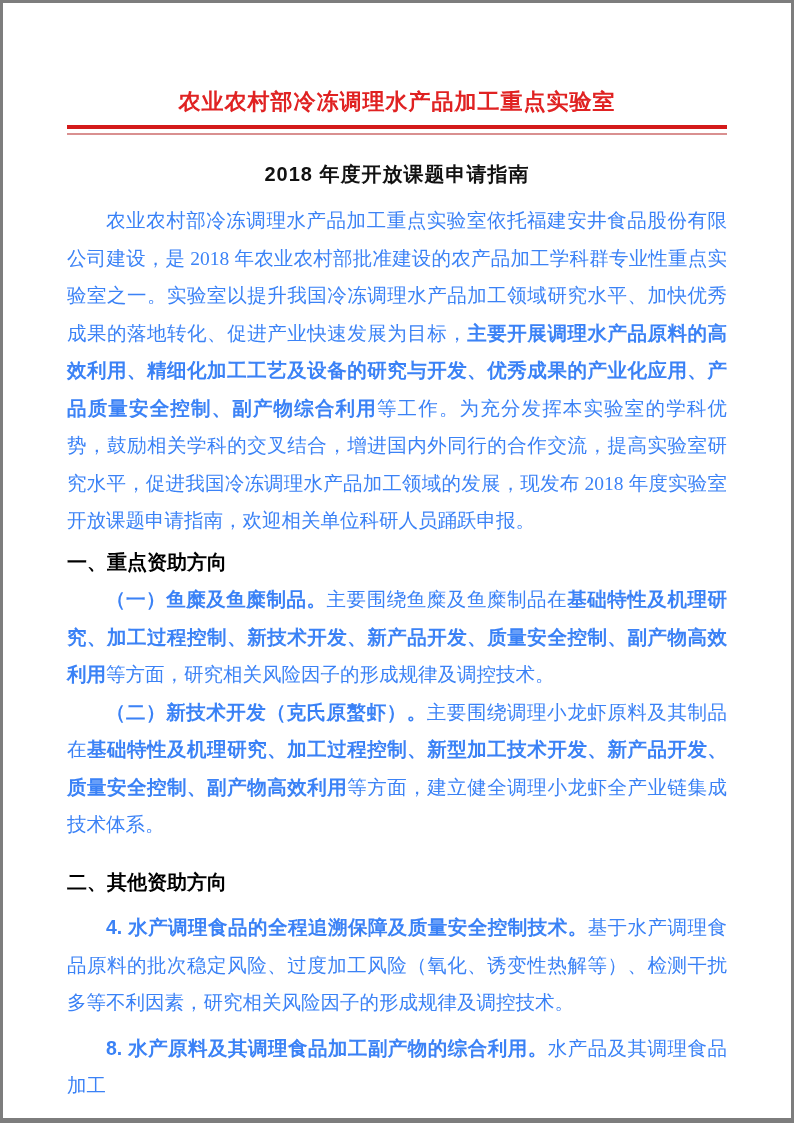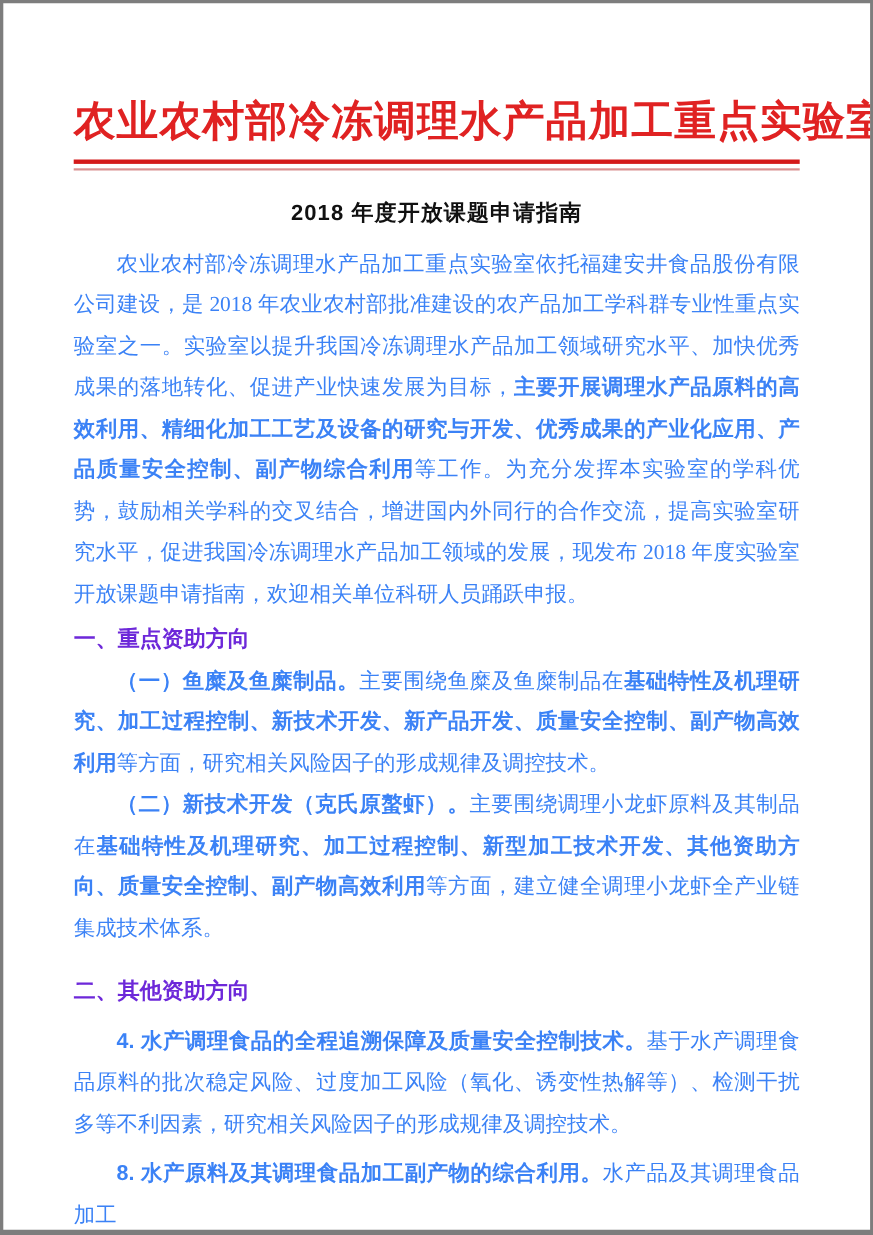--- a/index.html
+++ b/index.html
@@ -19,21 +19,21 @@
     font-family: "Liberation Serif", "DejaVu Serif", serif;
     color: #1c1c1c;
   }
   .doc {
     padding: 0 64px;
   }
   .org-title {
     margin: 86px 0 0 0;
     font-family: "Liberation Sans", "DejaVu Sans", sans-serif;
     font-weight: 700;
-    font-size: 38px;
+    font-size: 22px;
     line-height: 1.2;
     text-align: center;
     color: #e02222;
     letter-spacing: 1px;
     white-space: nowrap;
   }
   .double-rule {
     margin-top: 10px;
   }
   .rule-thick {
@@ -65,21 +65,21 @@
   }
   .para-intro {
     margin-top: 15px;
   }
   .section-heading {
     margin: 4px 0 0 0;
     font-size: 20px;
     line-height: 37.5px;
     font-weight: 700;
     font-family: "Liberation Sans", "DejaVu Sans", sans-serif;
-    color: #6d28d9;
+    color: #000000;
     text-indent: 0;
   }
   .section-heading.spaced {
     margin-top: 20px;
   }
   .para.spaced {
     margin-top: 8px;
   }
   .b {
     font-weight: 700;
@@ -100,21 +100,21 @@
     </div>
 
     <h2 class="doc-title">2018 年度开放课题申请指南</h2>
 
     <p class="para para-intro"><span>农业农村部冷冻调理水产品加工重点实验室依托福建安井食品股份有限公司建设，是 2018 年农业农村部批准建设的农产品加工学科群专业性重点实验室之一。实验室以提升我国冷冻调理水产品加工领域研究水平、加快优秀成果的落地转化、促进产业快速发展为目标，</span><span class="b">主要开展调理水产品原料的高效利用、精细化加工工艺及设备的研究与开发、优秀成果的产业化应用、产品质量安全控制、副产物综合利用</span><span>等工作。为充分发挥本实验室的学科优势，鼓励相关学科的交叉结合，增进国内外同行的合作交流，提高实验室研究水平，促进我国冷冻调理水产品加工领域的发展，现发布 2018 年度实验室开放课题申请指南，欢迎相关单位科研人员踊跃申报。</span></p>
 
     <h3 class="section-heading">一、重点资助方向</h3>
 
     <p class="para"><span class="b">（一）鱼糜及鱼糜制品。</span><span>主要围绕鱼糜及鱼糜制品在</span><span class="b">基础特性及机理研究、加工过程控制、新技术开发、新产品开发、质量安全控制、副产物高效利用</span><span>等方面，研究相关风险因子的形成规律及调控技术。</span></p>
 
-    <p class="para"><span class="b">（二）新技术开发（克氏原螯虾）。</span><span>主要围绕调理小龙虾原料及其制品在</span><span class="b">基础特性及机理研究、加工过程控制、新型加工技术开发、其他资助方向、质量安全控制、副产物高效利用</span><span>等方面，建立健全调理小龙虾全产业链集成技术体系。</span></p>
+    <p class="para"><span class="b">（二）新技术开发（克氏原螯虾）。</span><span>主要围绕调理小龙虾原料及其制品在</span><span class="b">基础特性及机理研究、加工过程控制、新型加工技术开发、新产品开发、质量安全控制、副产物高效利用</span><span>等方面，建立健全调理小龙虾全产业链集成技术体系。</span></p>
 
     <h3 class="section-heading spaced">二、其他资助方向</h3>
 
     <p class="para spaced"><span class="b">4. 水产调理食品的全程追溯保障及质量安全控制技术。</span><span>基于水产调理食品原料的批次稳定风险、过度加工风险（氧化、诱变性热解等）、检测干扰多等不利因素，研究相关风险因子的形成规律及调控技术。</span></p>
 
     <p class="para spaced"><span class="b">8. 水产原料及其调理食品加工副产物的综合利用。</span><span>水产品及其调理食品加工</span></p>
 
   </div>
 </div>
 

